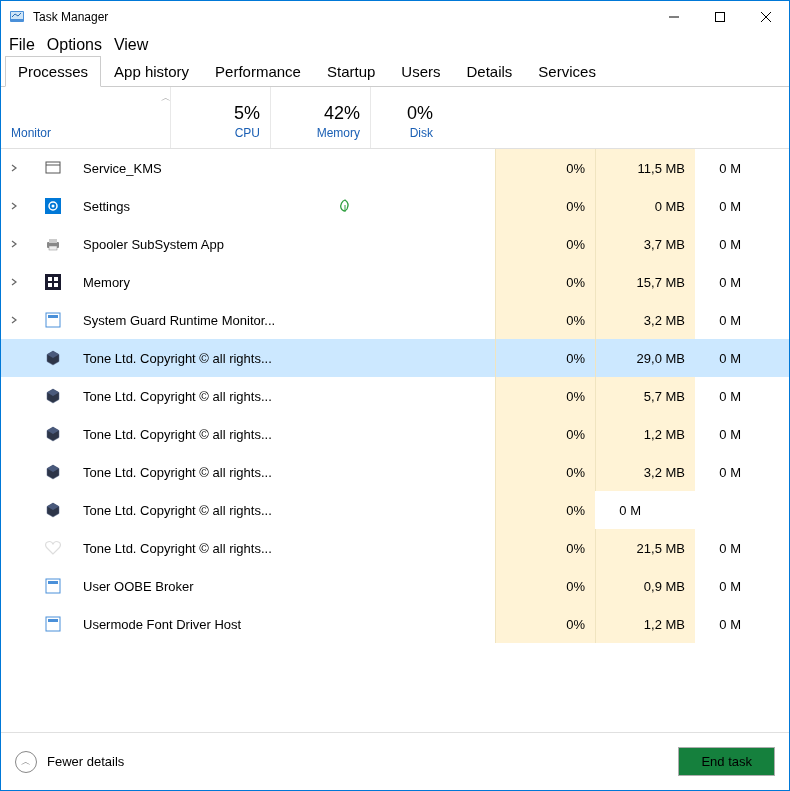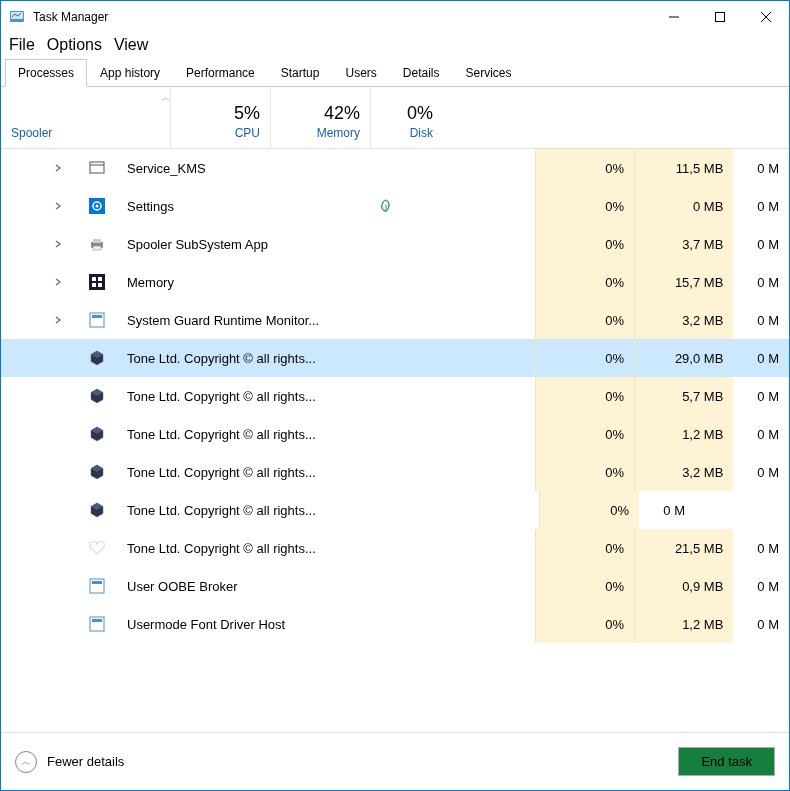--- a/index.html
+++ b/index.html
@@ -5,36 +5,36 @@
 * { margin: 0; padding: 0; box-sizing: border-box; font-family: 'Segoe UI', Tahoma, sans-serif; }
 body { background: #fff; width: 790px; height: 791px; overflow: hidden; border: 1px solid #0078d7; position: relative; }
 .titlebar { height: 32px; display: flex; align-items: center; padding: 0 0 0 8px; background: #fff; }
 .titlebar-icon { width: 16px; height: 16px; margin-right: 8px; }
 .titlebar-title { font-size: 12px; flex: 1; color: #000; }
 .win-btns { display: flex; height: 32px; }
 .win-btn { width: 46px; height: 32px; display: flex; align-items: center; justify-content: center; cursor: pointer; }
 .menubar { height: 24px; display: flex; align-items: center; padding: 0 8px; font-size: 16px; gap: 12px; color: #000; }
 .menubar span { cursor: pointer; }
 .tabs { display: flex; border-bottom: 1px solid #ccc; height: 30px; align-items: flex-end; padding-left: 4px; }
-.tab { padding: 6px 12px; font-size: 12px; color: #000; cursor: pointer; border: 1px solid transparent; border-bottom: none; position: relative; text-align: center; }
+.tab { padding: 6px 12px; font-size: 15px; color: #000; cursor: pointer; border: 1px solid transparent; border-bottom: none; position: relative; text-align: center; }
 .tab.active { background: #fff; border-color: #ccc; border-bottom: 1px solid #fff; margin-bottom: -1px; }
 .header-row { display: flex; height: 62px; border-bottom: 1px solid #e0e0e0; font-size: 12px; color: #1a5fb4; position: relative; align-items: flex-end; }
 .header-row .col { padding: 6px 10px 8px 10px; display: flex; flex-direction: column; justify-content: flex-end; height: 100%; border-right: 1px solid #e8e8e8; }
 .col-name { width: 324px; padding-left: 14px !important; }
 .col-status { width: 170px; }
 .col-cpu { width: 100px; text-align: right; align-items: flex-end; }
 .col-mem { width: 100px; text-align: right; align-items: flex-end; }
 .col-disk { width: 72px; text-align: right; align-items: flex-end; border-right: none !important; }
 .pct { font-size: 18px; color: #000; margin-bottom: 2px; }
 .sort-ind { position: absolute; top: 4px; left: 160px; color: #888; font-size: 10px; }
 .rows { overflow-y: scroll; overflow-x: scroll; height: 568px; position: relative; }
 .row { display: flex; height: 38px; align-items: center; font-size: 13px; color: #000; border-bottom: 0; }
 .row.selected { background: #cce8ff; }
 .row .cell { height: 100%; display: flex; align-items: center; padding: 0 10px; }
-.cell-name { width: 324px; padding-left: 8px !important; gap: 22px; overflow: hidden; white-space: nowrap; margin-left: 44px; }
+.cell-name { width: 324px; padding-left: 8px !important; gap: 22px; overflow: hidden; white-space: nowrap; }
 .cell-status { width: 170px; }
 .cell-cpu { width: 100px; justify-content: flex-end; background: #fff3d6; border-left: 1px solid #f0e4c0; }
 .cell-mem { width: 100px; justify-content: flex-end; background: #fff3d6; border-left: 1px solid #f0e4c0; }
 .row.selected .cell-cpu, .row.selected .cell-mem, .row.selected .cell-disk { background: #cce8ff; }
 .cell-disk { width: 56px; justify-content: flex-end; overflow: hidden; white-space: nowrap; }
 .expander { width: 14px; text-align: center; color: #666; font-size: 11px; flex-shrink: 0; }
 .proc-icon { width: 16px; height: 16px; flex-shrink: 0; }
 .proc-label { overflow: hidden; text-overflow: ellipsis; }
 .leaf { width: 10px; height: 14px; margin-left: 4px; }
 .footer { position: absolute; bottom: 0; left: 0; right: 0; height: 58px; border-top: 1px solid #e0e0e0; display: flex; align-items: center; padding: 0 14px; justify-content: space-between; background: #fff; }
@@ -92,21 +92,21 @@
     <div class="tab">Performance</div>
     <div class="tab">Startup</div>
     <div class="tab">Users</div>
     <div class="tab">Details</div>
     <div class="tab">Services</div>
   </div>
 
 <div class="header-row">
   <div class="sort-ind">︿</div>
   <div class="col col-status">
-      <span>Spooler</span>
+      <span>Monitor</span>
     </div>
   <div class="col col-cpu">
     <span class="pct">5%</span>
     <span>CPU</span>
   </div>
   <div class="col col-mem">
     <span class="pct">42%</span>
     <span>Memory</span>
   </div>
   <div class="col col-disk">

